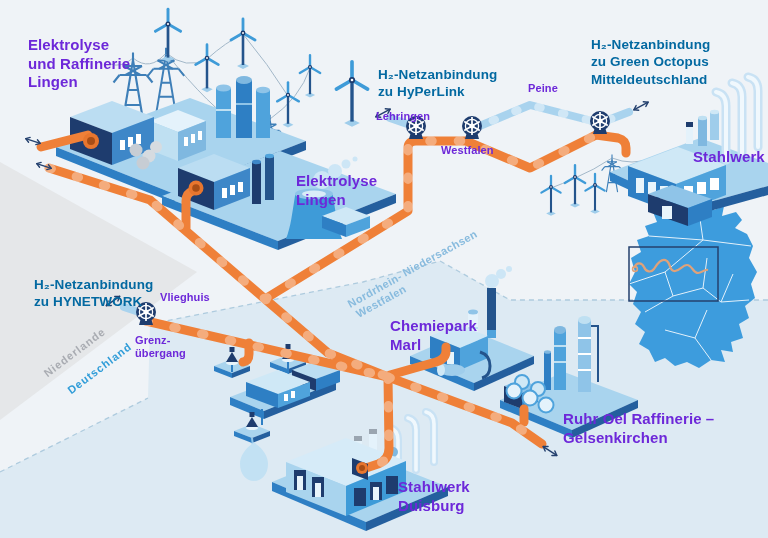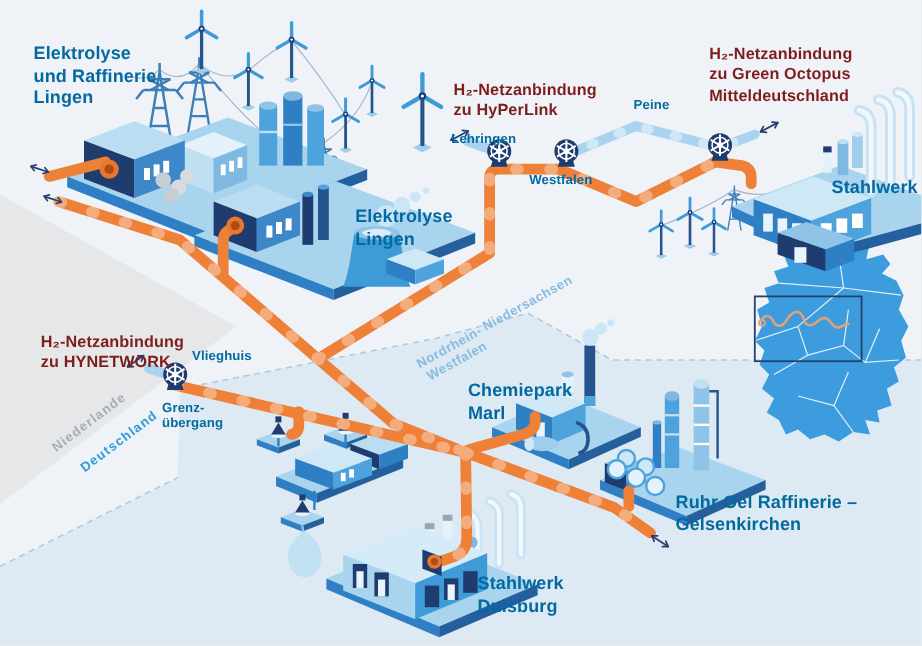--- a/index.html
+++ b/index.html
@@ -1,23 +1,23 @@
 <!DOCTYPE html>
 <html><head>
 <meta charset="utf-8">
 <style>
   html,body{margin:0;padding:0;background:#dfe4e9;}
   #stage{position:relative;width:768px;height:538px;overflow:hidden;
          background:#eff3f7;font-family:"Liberation Sans",sans-serif;}
   #scene{position:absolute;left:0;top:0;}
-  .lbl{position:absolute;font-weight:700;color:#0369a1;white-space:pre-line;
+  .lbl{position:absolute;font-weight:700;color:#6d28d9;white-space:pre-line;
        line-height:1.24;letter-spacing:.1px;}
   .big{font-size:15px;}
   .small{font-size:11px;line-height:1.18;}
-  .blue{color:#7f1d1d;font-size:13.5px;line-height:1.28;}
+  .blue{color:#0369a1;font-size:13.5px;line-height:1.28;}
   .region{color:#88bbde;font-size:11px;font-weight:700;text-align:center;
           letter-spacing:.4px;line-height:1.15;}
   .country{font-size:11px;letter-spacing:1px;text-align:center;}
   .nl{color:#a9acb2;}
   .de{color:#2f9cd8;}
 </style>
 </head>
 <body>
 
 <div id="stage">

